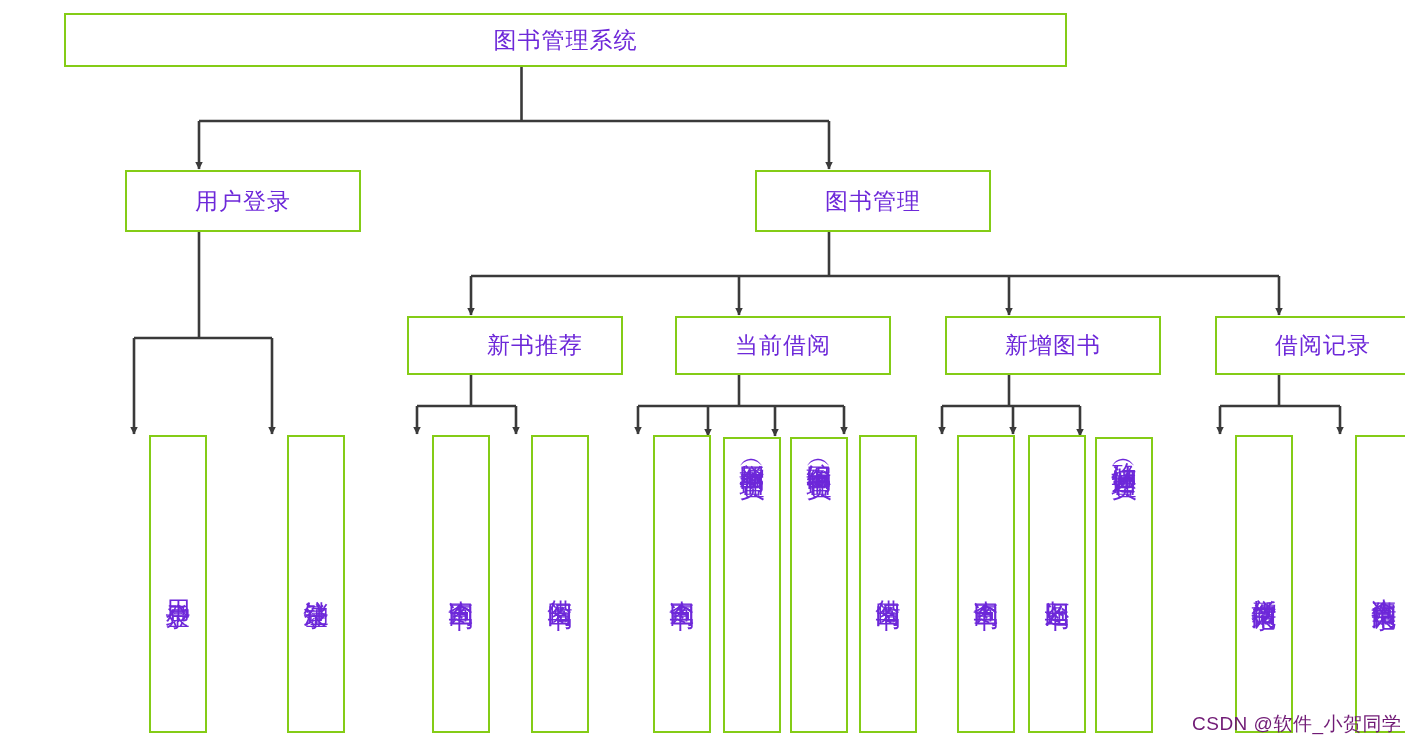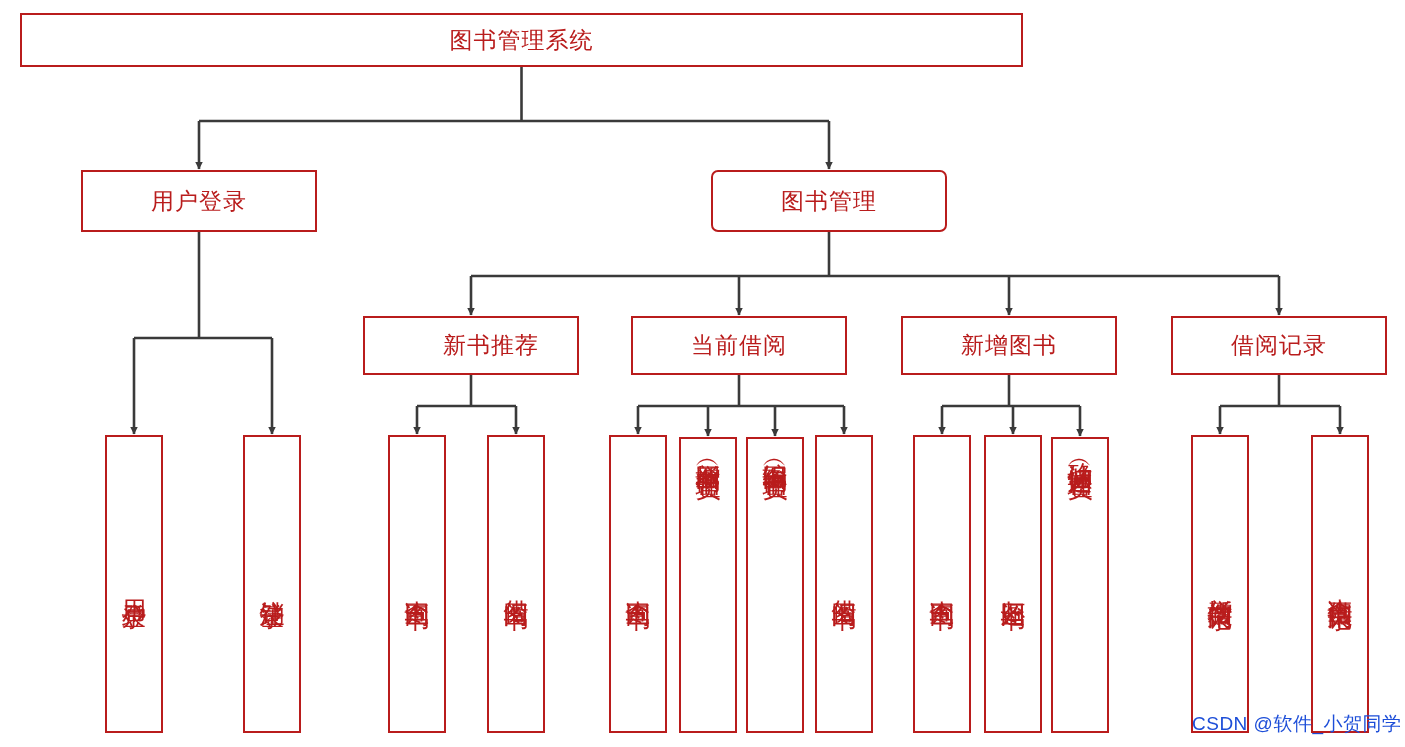--- a/index.html
+++ b/index.html
@@ -24,25 +24,26 @@
     left: 0;
     top: 0;
     width: 1405px;
     height: 747px;
     pointer-events: none;
   }
   .node {
     position: absolute;
     box-sizing: border-box;
     background: #ffffff;
-    border: 2px solid #b91c1c;
+    border: 2px solid #84cc16;
     display: flex;
     align-items: center;
     justify-content: center;
-    color: #b91c1c;
+    color: #6d28d9;
+    margin-left: 44px;
   }
   .node .label {
     display: block;
     text-align: center;
     line-height: 1.22;
     white-space: pre;
   }
   .node.horizontal .label {
     font-size: 23px;
     letter-spacing: 1px;
@@ -59,21 +60,21 @@
     line-height: 1.08;
     letter-spacing: 2px;
   }
   .node.vertical.centered {
     align-items: center;
     padding-top: 0;
   }
   .watermark {
     position: absolute;
     font-size: 19px;
-    color: #1d4ed8;
+    color: #701a75;
     white-space: nowrap;
     letter-spacing: 0.5px;
   }
 </style>
 </head>
 <body>
 
 <div id="diagram-root">
 
   <svg class="edges" viewBox="0 0 1405 747" xmlns="http://www.w3.org/2000/svg">
@@ -119,21 +120,21 @@
       </g>
   </svg>
 
   <div id="node-layer">
       <div class="node horizontal" style="left: 20px; top: 13px; width: 1003px; height: 54px;">
         <span class="label">图书管理系统</span>
       </div>
       <div class="node horizontal" style="left: 81px; top: 170px; width: 236px; height: 62px;">
         <span class="label">用户登录</span>
       </div>
-      <div class="node horizontal" style="left: 711px; top: 170px; width: 236px; height: 62px; border-radius: 7px;">
+      <div class="node horizontal" style="left: 711px; top: 170px; width: 236px; height: 62px;">
         <span class="label">图书管理</span>
       </div>
       <div class="node horizontal" style="left: 363px; top: 316px; width: 216px; height: 59px; padding-left: 40px;">
         <span class="label">新书推荐</span>
       </div>
       <div class="node horizontal" style="left: 631px; top: 316px; width: 216px; height: 59px;">
         <span class="label">当前借阅</span>
       </div>
       <div class="node horizontal" style="left: 901px; top: 316px; width: 216px; height: 59px;">
         <span class="label">新增图书</span>

